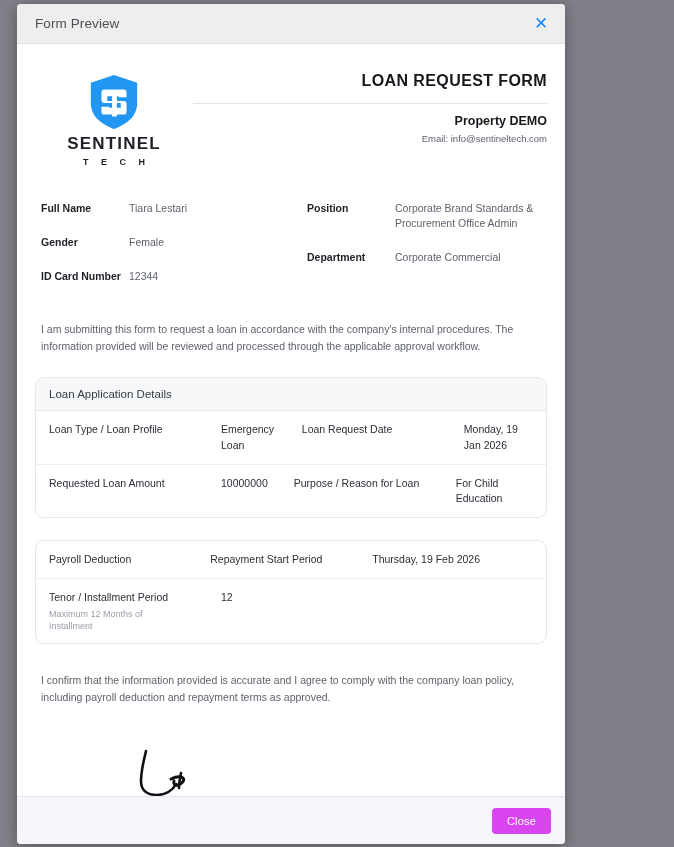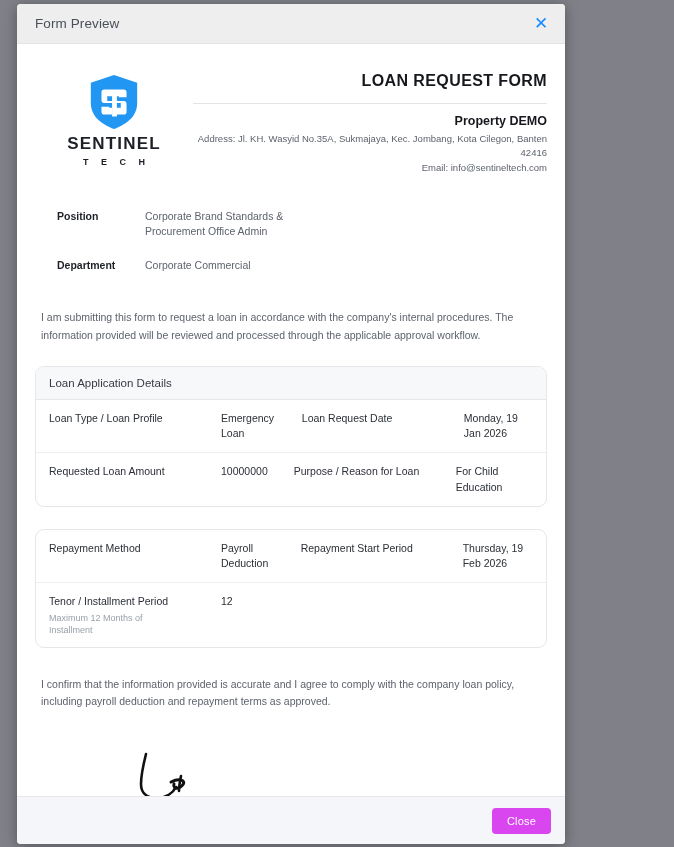--- a/index.html
+++ b/index.html
@@ -296,26 +296,39 @@
               <path d="M25 22 h5 v22 h-5 z" fill="#ffffff"></path>
             </svg>
             <div class="logo-word">SENTINEL</div>
             <div class="logo-sub">T E C H</div>
           </div>
 
           <div class="head-right">
             <div class="doc-title">LOAN REQUEST FORM</div>
             <div class="head-rule"></div>
             <div class="org-name">Property DEMO</div>
-            <div class="org-line">Address: Jl. KH. Wasyid No.35A, Sukmajaya, Kec. Jombang, Kota Cilegon, Banten 42416</div>
             <div class="org-line">Email: info@sentineltech.com</div>
           </div>
         </div>
 
         <div class="ident">
+          <div class="ident-col left">
+            <div class="ident-row">
+              <div class="ident-label">Full Name</div>
+              <div class="ident-value">Tiara Lestari</div>
+            </div>
+            <div class="ident-row">
+              <div class="ident-label">Gender</div>
+              <div class="ident-value">Female</div>
+            </div>
+            <div class="ident-row">
+              <div class="ident-label">ID Card Number</div>
+              <div class="ident-value">12344</div>
+            </div>
+          </div>
 
           <div class="ident-col right">
             <div class="ident-row">
               <div class="ident-label">Position</div>
               <div class="ident-value">Corporate Brand Standards &amp; Procurement Office Admin</div>
             </div>
             <div class="ident-row">
               <div class="ident-label">Department</div>
               <div class="ident-value">Corporate Commercial</div>
             </div>
@@ -338,21 +351,20 @@
             <div class="scell k">Requested Loan Amount</div>
             <div class="scell v">10000000</div>
             <div class="scell k2">Purpose / Reason for Loan</div>
             <div class="scell v2">For Child Education</div>
           </div>
         </div>
 
         <div class="section">
 
           <div class="srow">
-            <div class="scell k">Repayment Method</div>
             <div class="scell v">Payroll Deduction</div>
             <div class="scell k2">Repayment Start Period</div>
             <div class="scell v2">Thursday, 19 Feb 2026</div>
           </div>
 
           <div class="srow">
             <div class="scell k">
               <span>Tenor / Installment Period</span>
               <span class="khint">Maximum 12 Months of Installment</span>
             </div>

